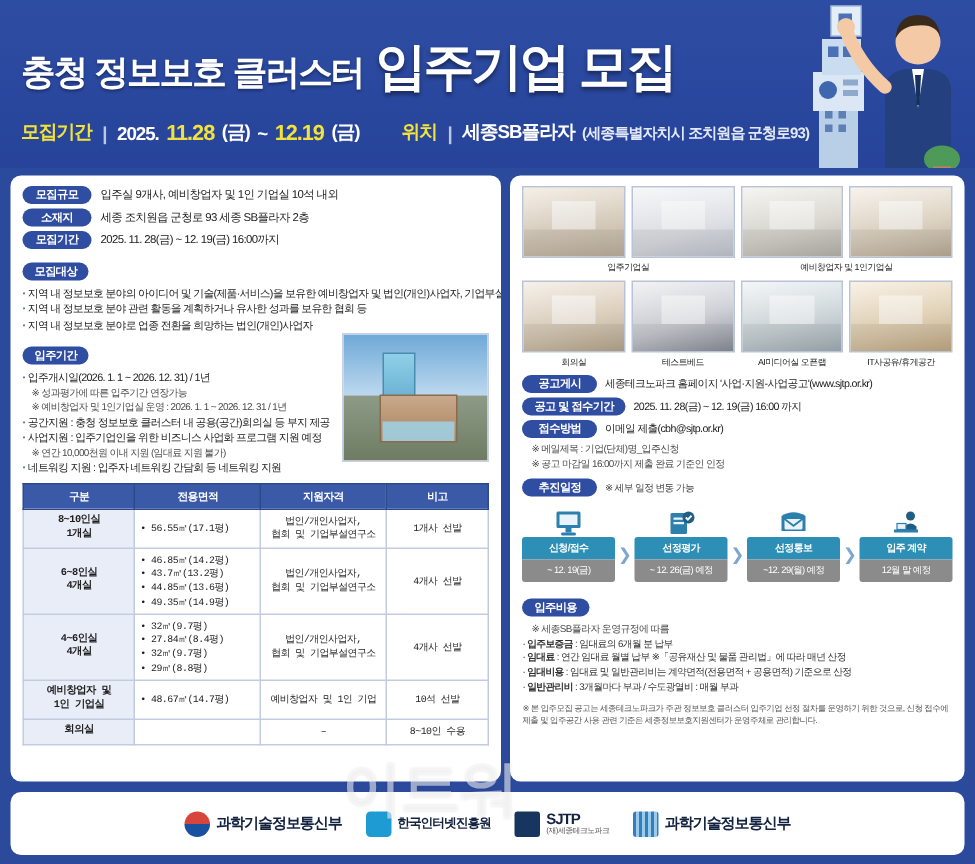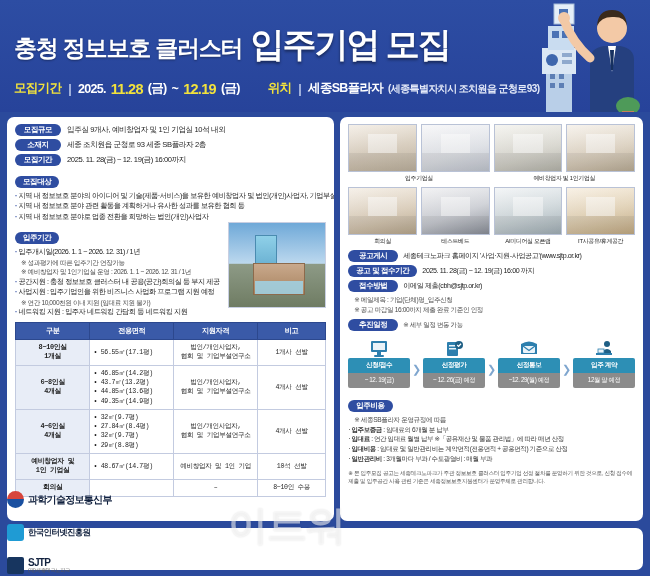--- a/index.html
+++ b/index.html
@@ -217,21 +217,21 @@
 
   .cost-note { font-size: 6.5px; color: #333; letter-spacing: -0.4px; line-height: 1.5; white-space: nowrap; }
   .cost-note b { font-weight: bold; }
   .fine-print { font-size: 5.6px; color: #555; letter-spacing: -0.3px; line-height: 1.5; margin-top: 5px; }
 
   
   .footer {
     position: absolute; left: 7px; bottom: 6px;
     width: 636px; height: 42px;
     background: #ffffff; border-radius: 7px;
-    display: flex; align-items: flex-start; justify-content: center; gap: 16px; flex-direction: column;
+    display: flex; align-items: center; justify-content: center; gap: 16px;
   }
   .logo { display: flex; align-items: center; gap: 4px; white-space: nowrap; }
   .logo-mark {
     width: 17px; height: 17px; border-radius: 2px;
     background: #1a3f8f; position: relative; flex: 0 0 17px;
   }
   .logo-mark.taegeuk {
     background: linear-gradient(180deg,#d7453c 50%,#1a50a0 50%);
     border-radius: 50%;
   }

